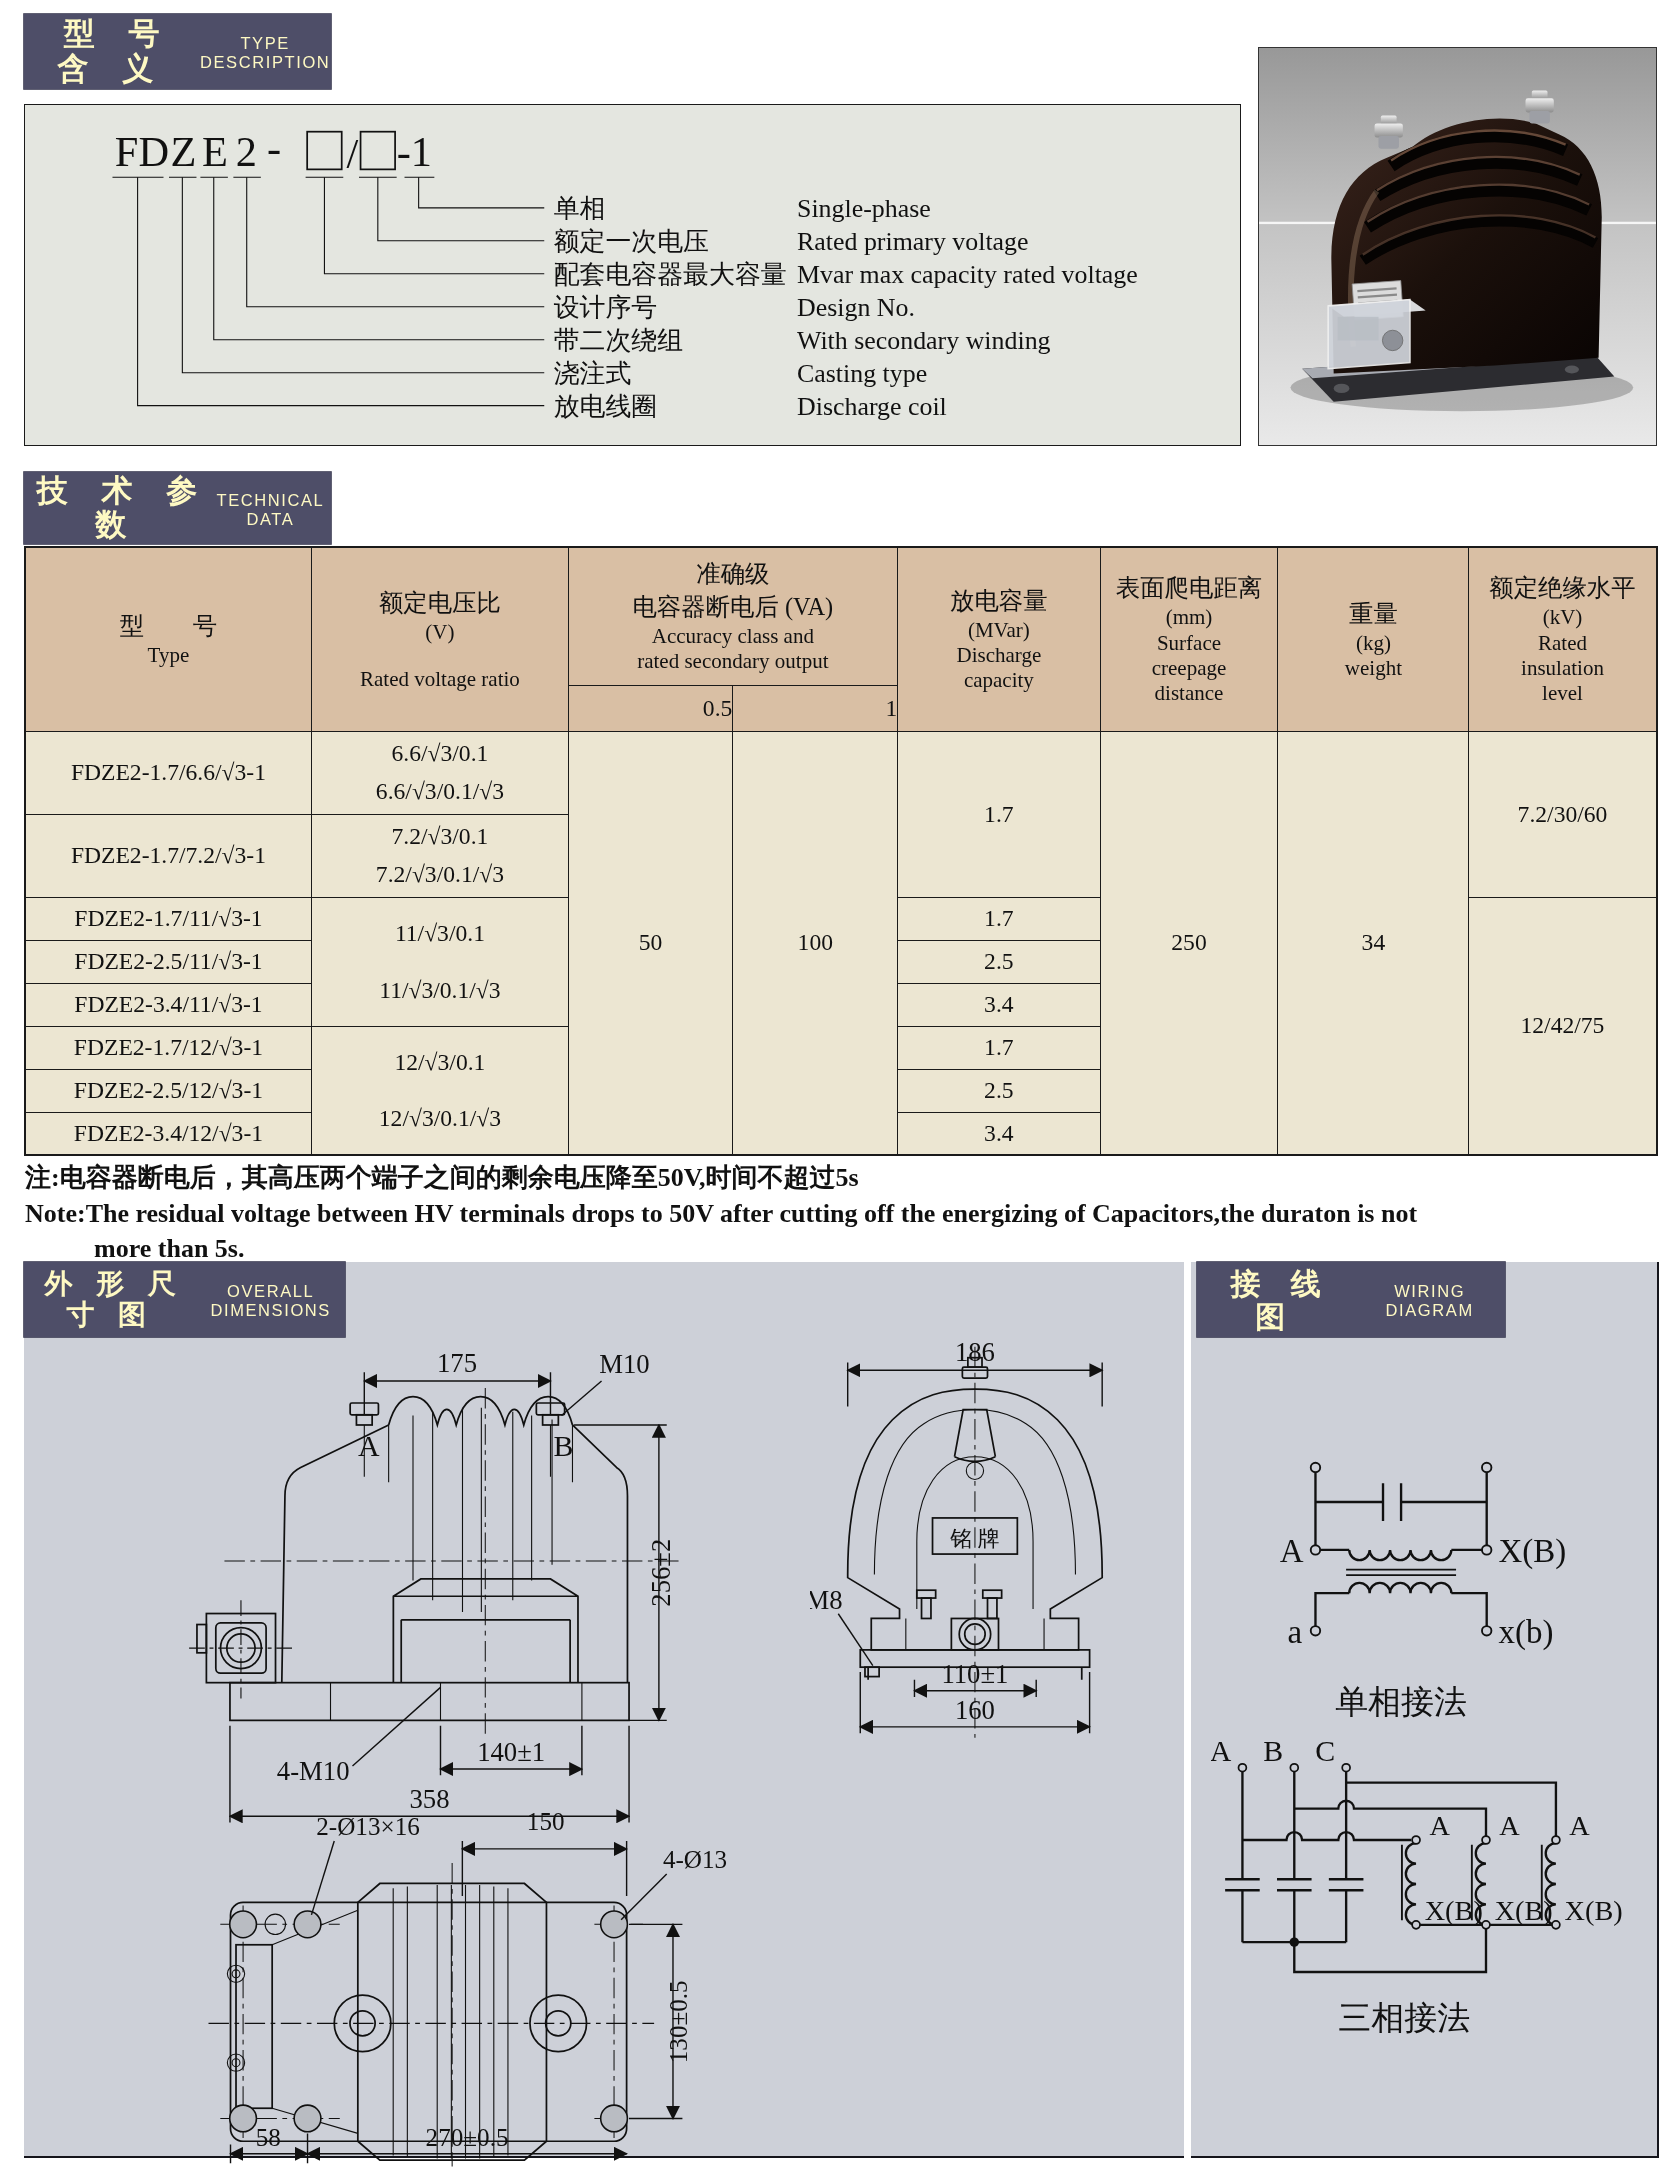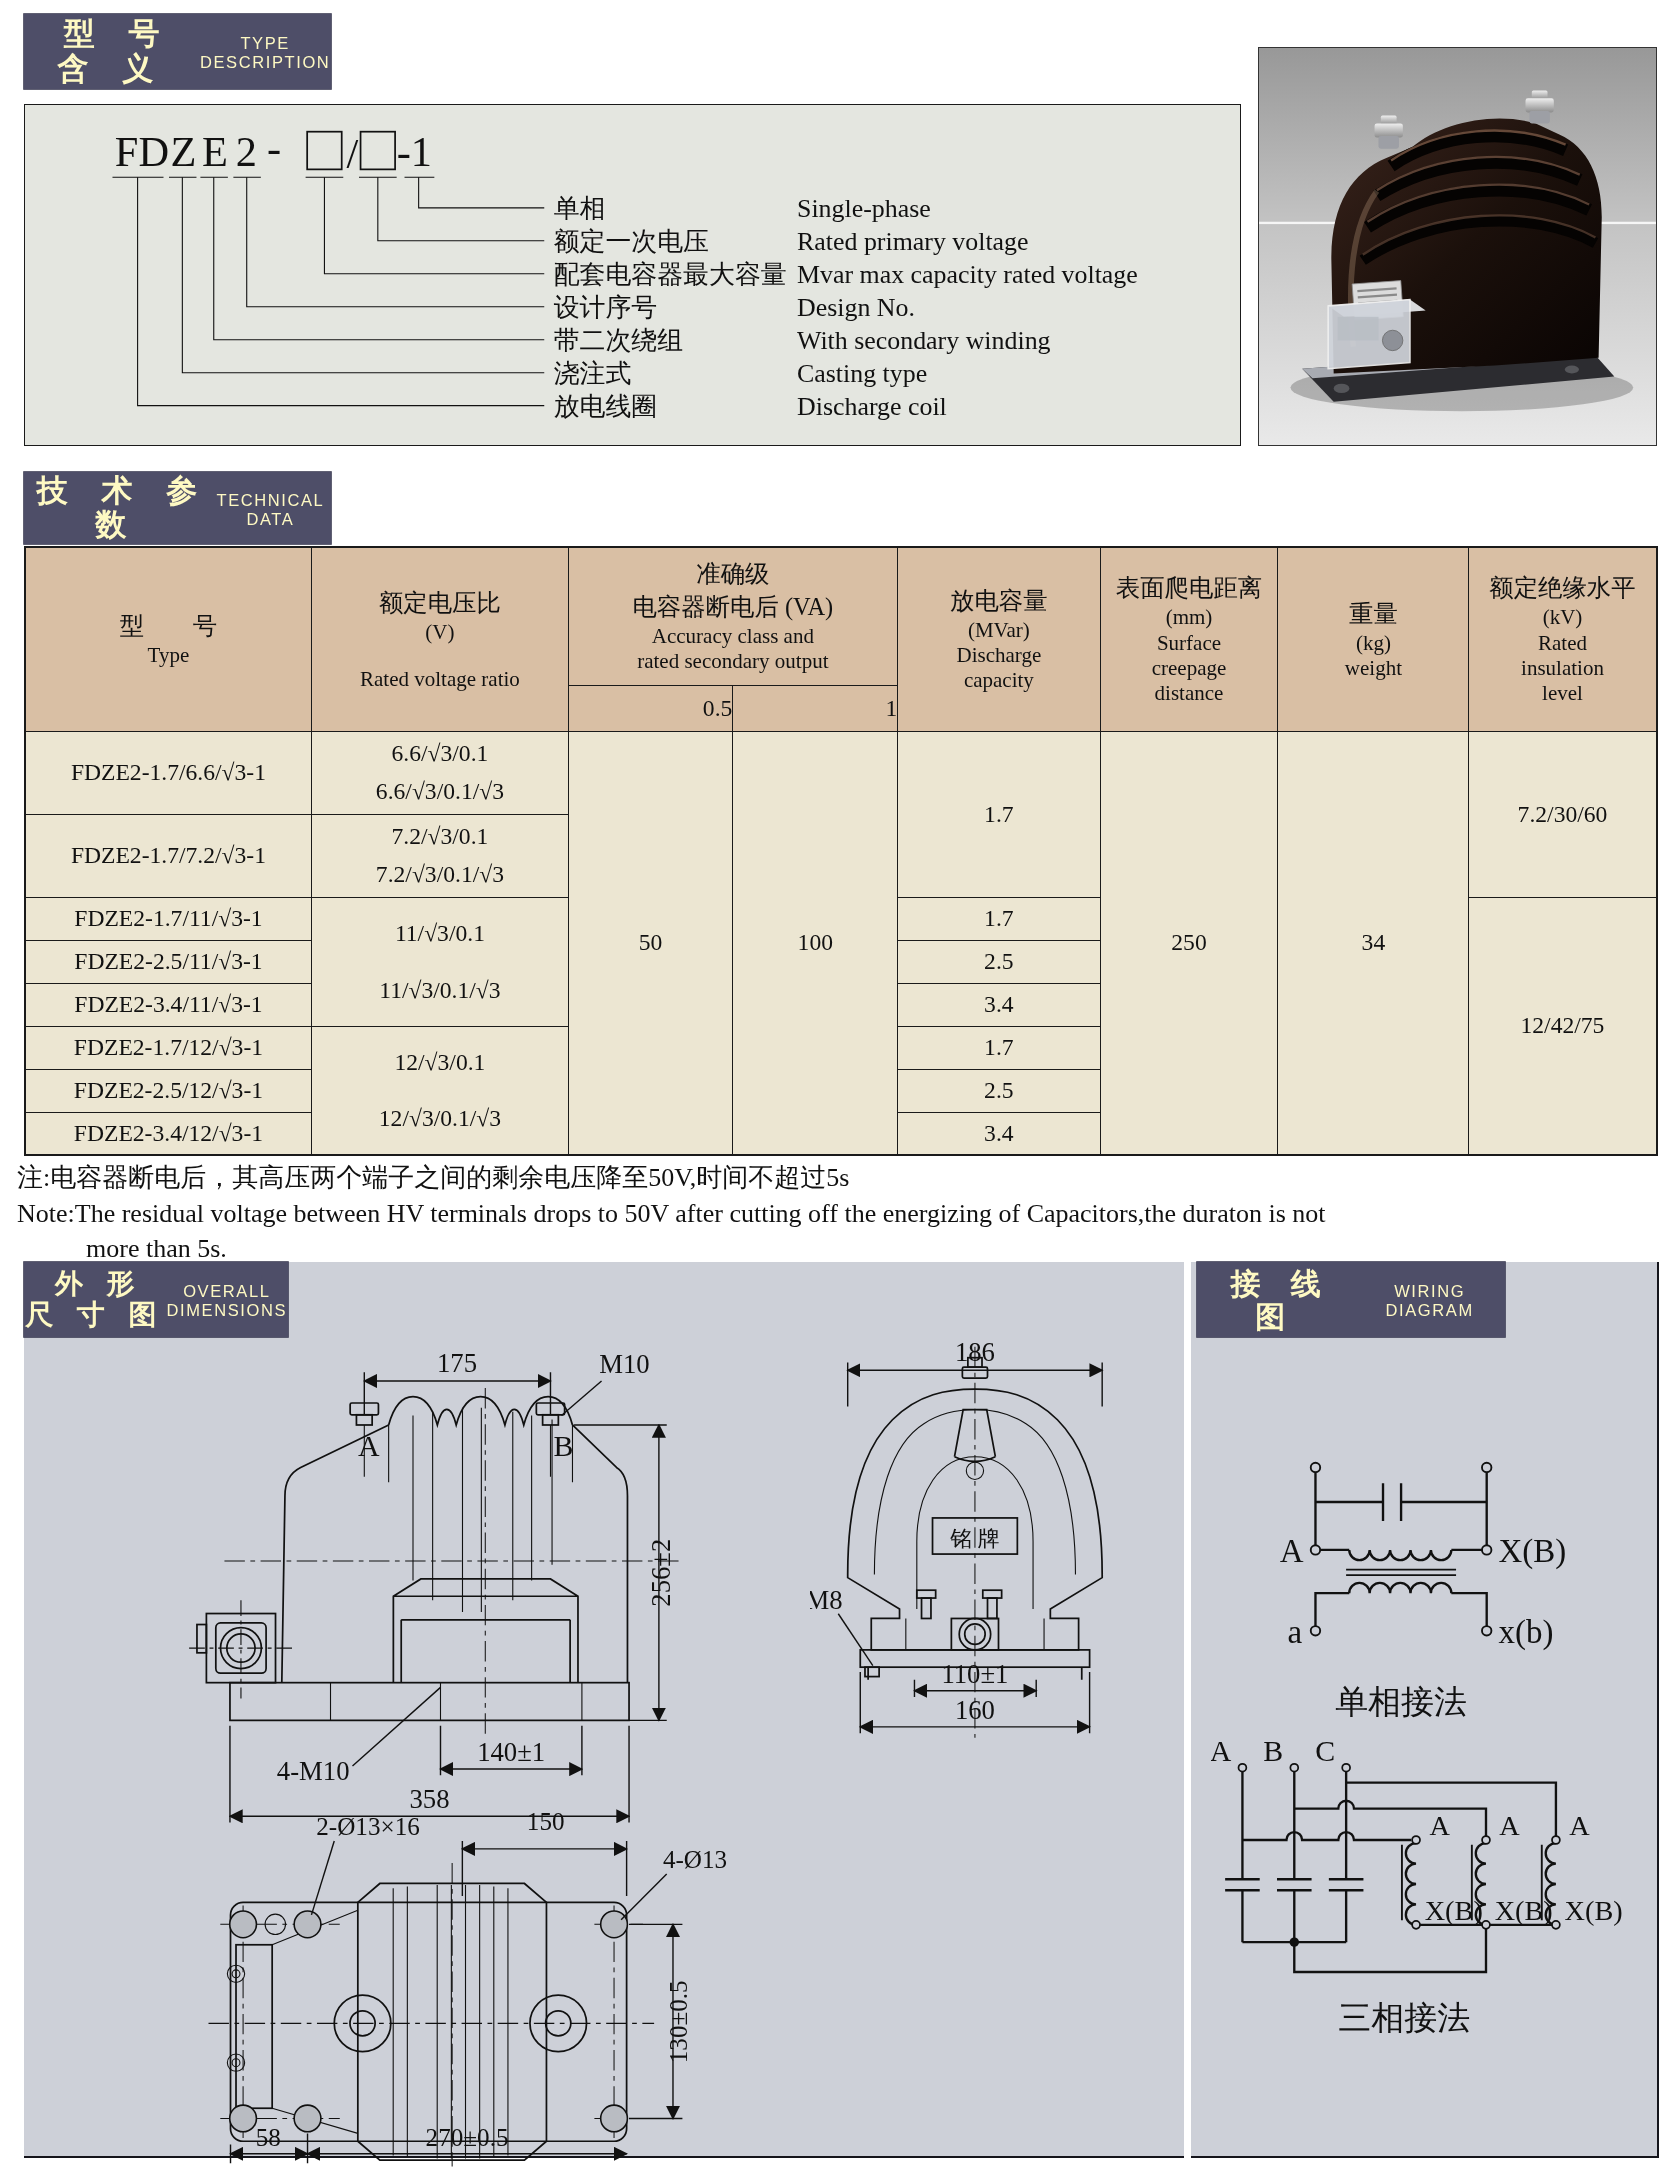--- a/index.html
+++ b/index.html
@@ -25,21 +25,21 @@
   table.spec td{background:#ece6d2;font-size:23.6px;text-align:center;}
   table.spec .cnh{font-size:24.4px;line-height:1.35;}
   table.spec .enh{font-size:21px;line-height:1.2;}
   table.spec .sub{font-size:23.6px;text-align:right;}
   tr.h-main{height:138px;} tr.h-sub{height:46px;}
   tr.r-tall{height:83px;padding-left:32px;} tr.r-short{height:43px;}
   td.type{text-align:left;padding-left:22px;font-size:23px;}
   td.ratio2 div{line-height:1.6;}
   td.ratio-gap div{line-height:2.4;}
   
-  .notes{position:absolute;left:17px;top:1160px;width:1635px;}
+  .notes{position:absolute;left:25px;top:1160px;width:1635px;font-weight:bold;}
   .notes .n-cn{font-size:26px;line-height:1.4;}
   .notes .n-en{font-size:26px;line-height:1.35;}
   .notes .n-en2{font-size:26px;line-height:1.35;padding-left:69px;}
   
   .panel{position:absolute;background:#cdd0d8;border-bottom:2.4px solid #15151c;}
   .panel-left{left:23.6px;top:1262px;width:1160px;height:894px;}
   .panel-right{left:1191px;top:1262px;width:466px;height:894px;border-right:2.4px solid #15151c;}
   
   svg text{font-family:"Liberation Serif",serif;fill:#111;}
   .ln{stroke:#111;stroke-width:2.2;fill:none;}
@@ -296,21 +296,21 @@
   </tbody>
     </table>
 
   <div class="notes">
     <div class="n-cn">注:电容器断电后，其高压两个端子之间的剩余电压降至50V,时间不超过5s</div>
     <div class="n-en">Note:The residual voltage between HV terminals drops to 50V after cutting off the energizing of Capacitors,the duraton is not</div>
     <div class="n-en2">more than 5s.</div>
   </div>
 
   <div class="panel panel-left"></div>
-  <div class="badge" style="left:23.6px;top:1262px;width:264px;height:75px;">
+  <div class="badge" style="left:23.6px;top:1262px;width:321px;height:75px;">
     <div class="cn" style="font-size:28px;letter-spacing:7.9px;text-indent:7.9px;">外 形 尺 寸 图</div>
     <div class="en">OVERALL DIMENSIONS</div>
   </div>
 
   <svg class="abs" style="left:126px;top:1337px;" width="574" height="491" viewBox="160 1700 730 625">
     <g class="cl">
         <path d="M617,1765 V2205 M285,1985 H868"></path>
       </g>
 
     <g class="ln">

